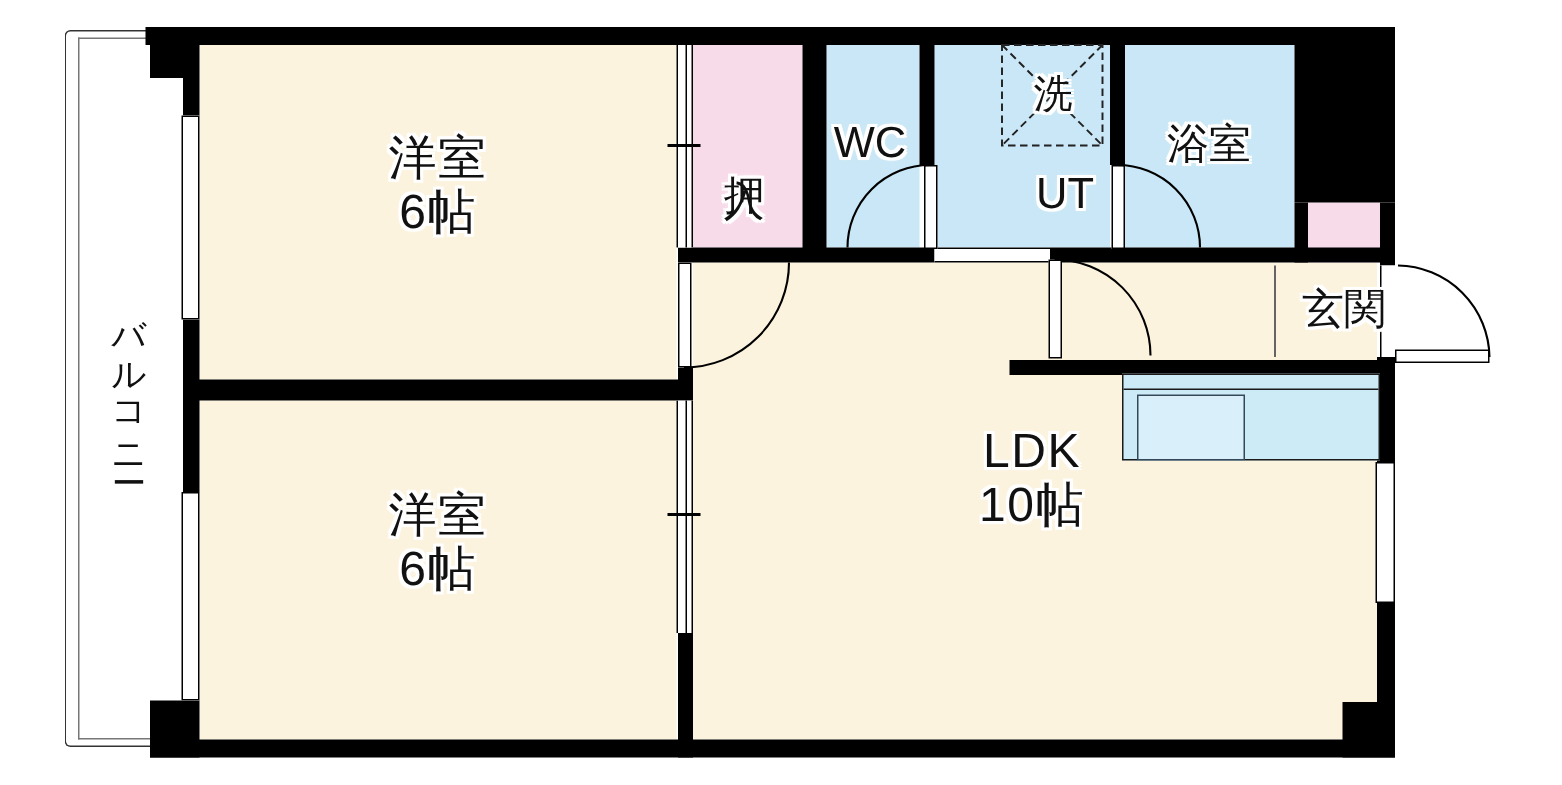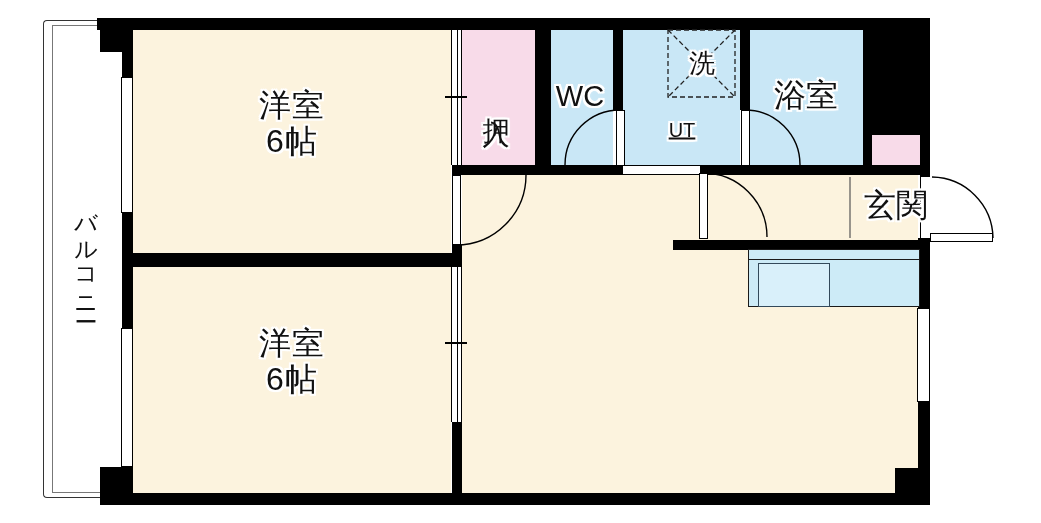--- a/index.html
+++ b/index.html
@@ -12,21 +12,21 @@
   .floor-blue{background:var(--wet-area-blue,#C9E7F6);}
   .window{background:#fff;border:1px solid #000;}
   .leaf{background:#fff;border:1px solid #000;}
   .slide{background:#fff;border-left:1.5px solid #000;border-right:1.5px solid #000;}
   .slide .mid{position:absolute;left:50%;top:0;width:1px;height:100%;background:#000;}
   .tick{background:#000;height:1.5px;}
   .lbl{position:absolute;color:#111;text-align:center;white-space:nowrap;
        text-shadow:-2px 0 0 #fff,2px 0 0 #fff,0 -2px 0 #fff,0 2px 0 #fff,
                    -2px -2px 0 #fff,2px 2px 0 #fff,-2px 2px 0 #fff,2px -2px 0 #fff,0 0 4px #fff;}
   .lbl-big{font-size:32px;line-height:1.12;letter-spacing:1px;}
-  .lbl-med{font-size:32px;}
+  .lbl-med{font-size:28px;}
   .vert{writing-mode:vertical-rl;text-orientation:mixed;letter-spacing:2px;}
   svg{position:absolute;left:0;top:0;}
   .counter{background:var(--kitchen-counter,#CDEBF7);border:1px solid #1a1a1a;}
   .counter .band{position:absolute;left:0;top:9px;width:100%;height:1px;background:#1a1a1a;}
   .counter .sink{position:absolute;left:9px;top:13px;width:70px;height:42px;
                  background:var(--sink,#D9F0FA);border:1px solid #33495a;}
   .balc-line{border:1px solid #333;border-right:none;background:transparent;}
   .balc-line2{border:1px solid #777;border-right:none;background:transparent;}
   .opening{background:#fff;border-top:1px solid #000;border-bottom:1px solid #000;}
   .doorgap{background:#fff;border-left:1px solid #000;}
@@ -111,21 +111,25 @@
   </div>
 
   <div class="lbl lbl-big" style="left:292px;top:88px;transform:translateX(-50%);">
     <div>洋室</div>
     <div>6帖</div>
   </div>
   <div class="lbl lbl-big" style="left:292px;top:326px;transform:translateX(-50%);">
     <div>洋室</div>
     <div>6帖</div>
   </div>
+  <div class="lbl lbl-big" style="left:688px;top:283px;transform:translateX(-50%);">
+    <div>LDK</div>
+    <div>10帖</div>
+  </div>
   <div class="lbl vert" style="left:496px;top:98px;transform:translate(-50%,-50%);font-size:27px;"><span>押入</span></div>
   <div class="lbl lbl-med" style="left:580px;top:96px;transform:translate(-50%,-50%);font-size:29px;"><span>WC</span></div>
-  <div class="lbl lbl-med" style="left:682px;top:130px;transform:translate(-50%,-50%);font-size:20px;text-decoration:underline;"><span>UT</span></div>
+  <div class="lbl lbl-med" style="left:710px;top:130px;transform:translate(-50%,-50%);font-size:29px;"><span>UT</span></div>
   <div class="lbl" style="left:702px;top:63px;transform:translate(-50%,-50%);font-size:26px;"><span>洗</span></div>
   <div class="lbl lbl-med" style="left:806px;top:96px;transform:translate(-50%,-50%);"><span>浴室</span></div>
   <div class="lbl lbl-med" style="left:896px;top:206px;transform:translate(-50%,-50%);"><span>玄関</span></div>
   <div class="lbl vert" style="left:87px;top:255px;transform:translate(-50%,-50%);font-size:23px;text-shadow:none;"><span>バルコニー</span></div>
 
 </div>
 
 </body></html>

